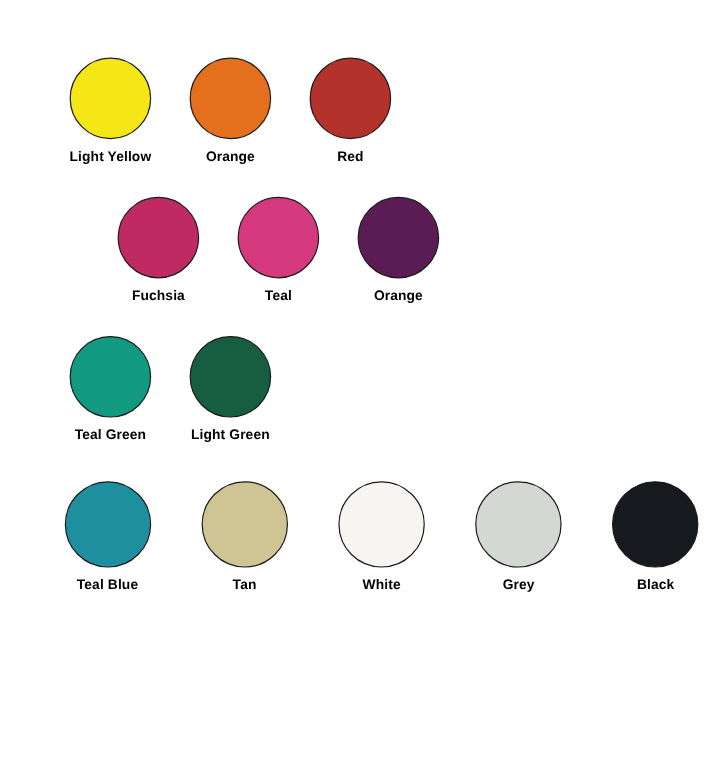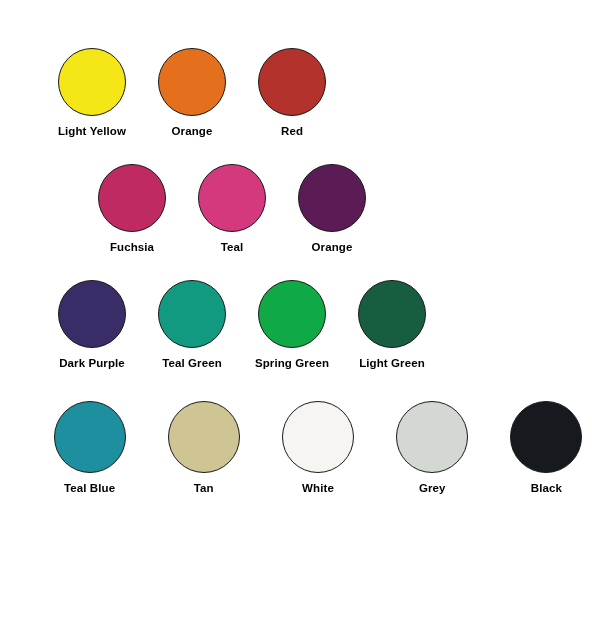--- a/index.html
+++ b/index.html
@@ -115,30 +115,22 @@
       <span class="swatch-label">Teal</span>
     </div>
     <div class="swatch-cell">
       <span class="swatch-disc" style="background-color: rgb(91, 27, 84); border-color: rgb(26, 26, 26);"></span>
       <span class="swatch-label">Orange</span>
     </div>
   </div>
 
   <div class="swatch-row row-main" id="row-3">
     <div class="swatch-cell">
-      <span class="swatch-disc" style="background-color: rgb(58, 44, 102); border-color: rgb(26, 26, 26);"></span>
-      <span class="swatch-label">Dark Purple</span>
-    </div>
-    <div class="swatch-cell">
       <span class="swatch-disc" style="background-color: rgb(18, 154, 128); border-color: rgb(26, 26, 26);"></span>
       <span class="swatch-label">Teal Green</span>
-    </div>
-    <div class="swatch-cell">
-      <span class="swatch-disc" style="background-color: rgb(15, 169, 69); border-color: rgb(26, 26, 26);"></span>
-      <span class="swatch-label">Spring Green</span>
     </div>
     <div class="swatch-cell">
       <span class="swatch-disc" style="background-color: rgb(23, 94, 64); border-color: rgb(26, 26, 26);"></span>
       <span class="swatch-label">Light Green</span>
     </div>
   </div>
 
 
   <div class="swatch-row row-wide" id="row-5">
     <div class="swatch-cell">

